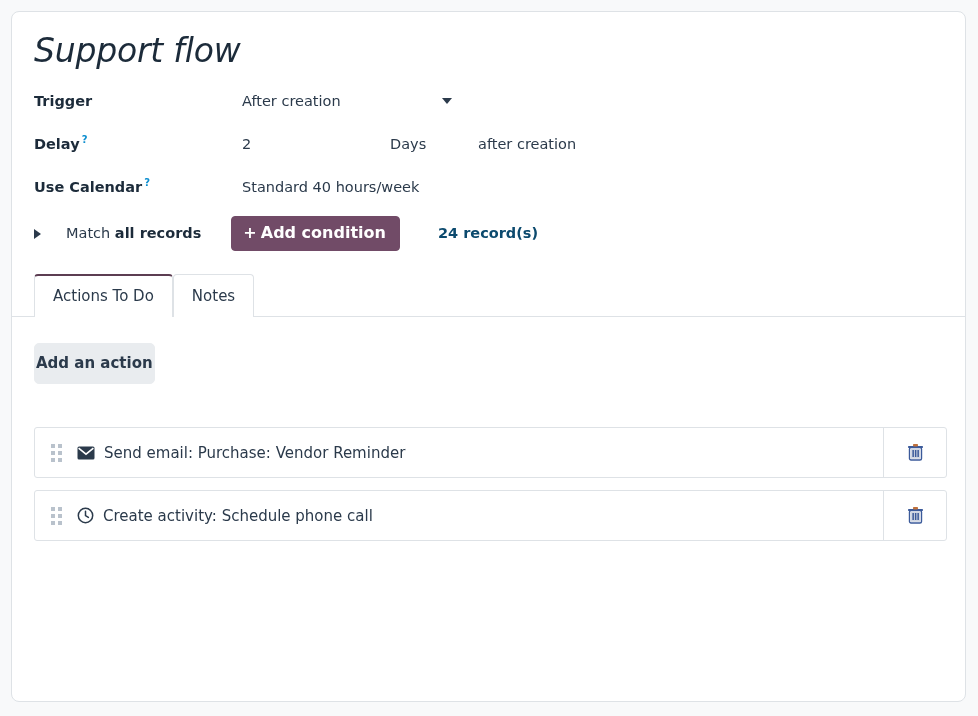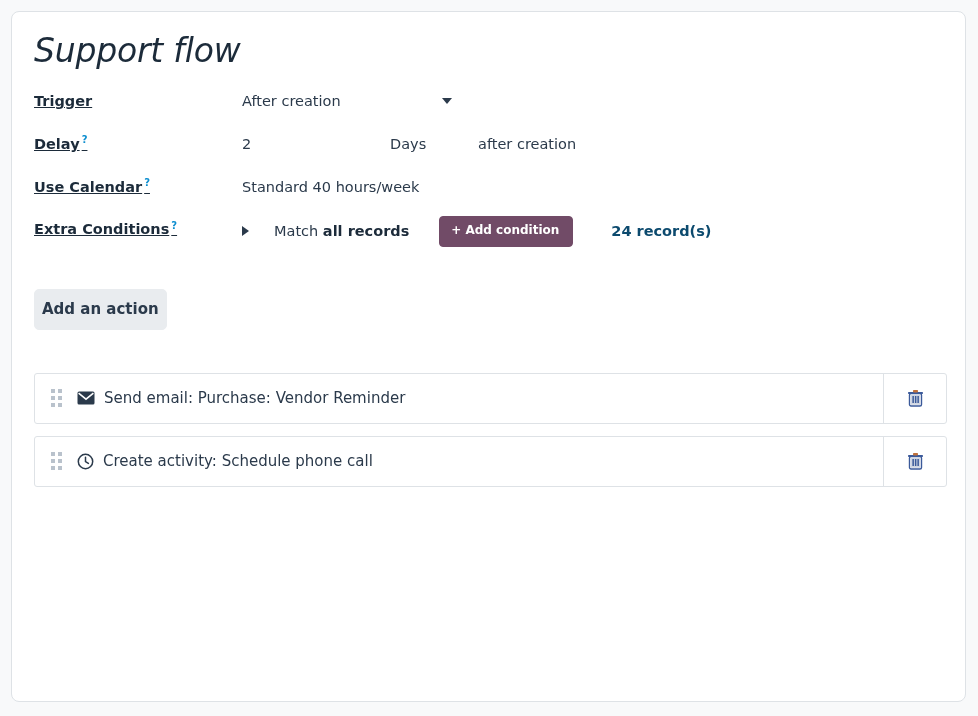--- a/index.html
+++ b/index.html
@@ -53,21 +53,20 @@
 
   .field-label {
     width: 208px;
     flex: 0 0 208px;
     font-weight: bold;
     font-size: 14.5px;
     color: #1c2b3a;
     line-height: 1.85;
     padding-right: 8px;
     box-sizing: border-box;
-    text-decoration: underline;
   }
   .field-label .help {
     color: #0d8ecf;
     font-size: 10px;
     font-weight: bold;
     vertical-align: super;
     margin-left: 2px;
   }
 
   .field-value {
@@ -115,21 +114,21 @@
   }
   .match-text { font-size: 14.5px; color: #2b3a4b; }
   .match-text b { font-weight: bold; color: #1c2b3a; }
 
   .btn-add-condition {
     margin-left: 14px;
     background: #714b67;
     color: #ffffff;
     border: 1px solid #714b67;
     border-radius: 4px;
-    font-size: 12px;
+    font-size: 16px;
     font-weight: bold;
     padding: 7px 13px 8px 11px;
     cursor: pointer;
     line-height: 1.1;
     font-family: inherit;
     white-space: nowrap;
   }
   .btn-add-condition .plus { margin-right: 4px; font-weight: bold; }
 
   .record-count {
@@ -179,21 +178,21 @@
 
   .tab-panel { padding: 26px 22px 0 22px; }
 
   .btn-add-action {
     background: #e9ecef;
     border: 1px solid #e9ecef;
     border-radius: 5px;
     color: #2b3a4b;
     font-weight: bold;
     font-size: 15px;
-    padding: 11px 7px;
+    padding: 11px 1px;
     cursor: pointer;
     font-family: inherit;
     line-height: 1.15;
   }
 
   .action-list { margin-top: 43px; }
 
   .action-row {
     display: flex;
     align-items: stretch;
@@ -280,35 +279,36 @@
 
 
     <div class="form-row">
       <div class="field-label">
         <span>Use Calendar</span><span class="help">?</span>
       </div>
       <div class="field-value">Standard 40 hours/week</div>
     </div>
 
     <div class="form-row">
-      <div class="field-label">
-        <span>Extra Conditions</span><span class="help">?</span>
-      </div>
       <div class="field-value">
         <div class="cond-wrap">
           <span class="tri-right"></span>
           <span class="match-text"><span>Match</span> <b>all records</b></span>
           <button class="btn-add-condition"><span class="plus">+</span><span>Add condition</span></button>
           <span class="record-count">24 record(s)</span>
         </div>
       </div>
     </div>
 
   </div>
 
+  <div class="tabs">
+    <button class="tab active">Actions To Do</button>
+    <button class="tab inactive">Notes</button>
+  </div>
 
   <div class="tab-panel">
 
     <button class="btn-add-action">Add an action</button>
 
     <div class="action-list">
 
       <div class="action-row">
         <div class="drag-handle">
           <span class="dots">

